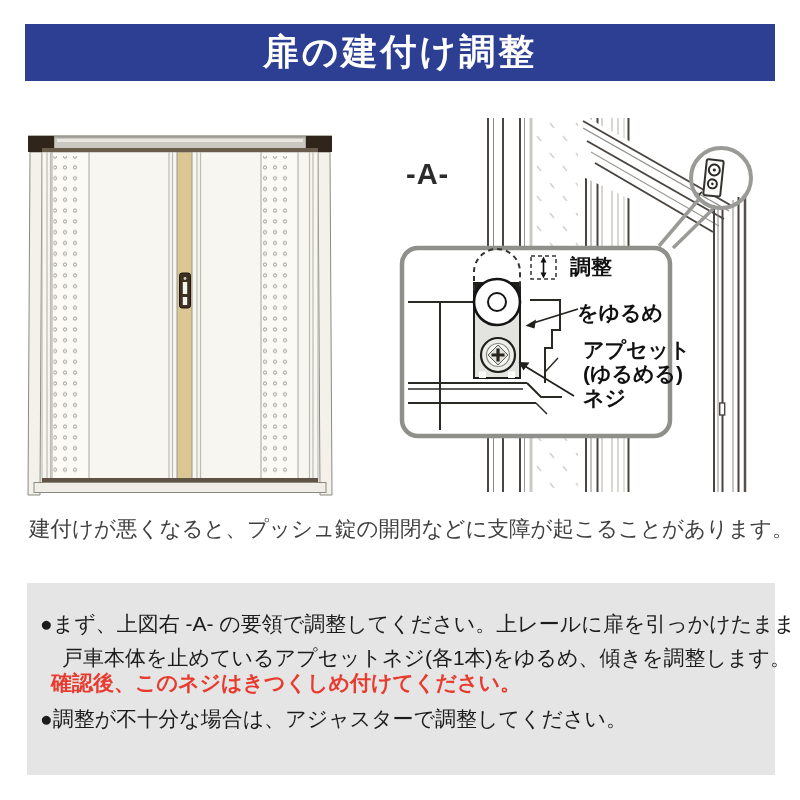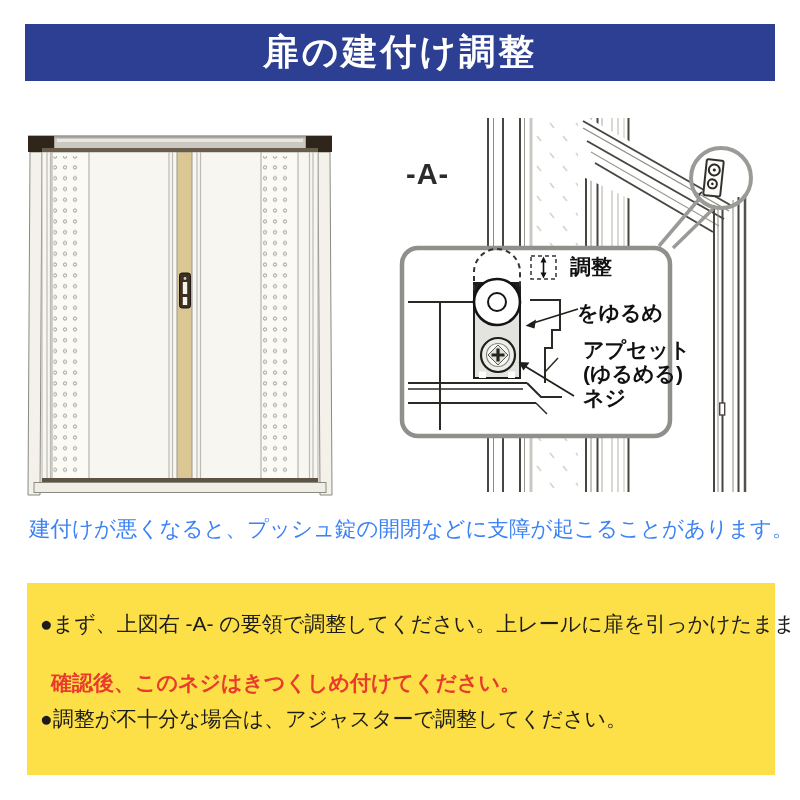--- a/index.html
+++ b/index.html
@@ -8,21 +8,21 @@
   .header-bar{position:absolute;left:25px;top:24px;width:750px;height:57px;
         display:flex;align-items:center;justify-content:center;background:#2c3f92;}
   .header-title{font-size:36px;font-weight:700;letter-spacing:3px;color:#ffffff;}
   .fig-svg{position:absolute;left:0;top:100px;width:800px;height:410px;}
   .label-a{position:absolute;left:406px;top:158px;font-size:29px;font-weight:600;
         color:#2b2b2b;letter-spacing:1px;}
   .callout-label{position:absolute;font-size:21px;font-weight:700;color:#111;white-space:nowrap;}
   .lbl-adjust{left:570px;top:253px;}
   .lbl-roller{left:577px;top:299px;}
   .lbl-screw{left:556px;top:338px;width:130px;text-align:left;line-height:24px;white-space:normal;margin-left:27px;}
-  .intro{position:absolute;left:29px;top:515px;font-size:21.5px;line-height:28px;color:#3b82f6;}
+  .intro{position:absolute;left:29px;top:515px;font-size:21.5px;line-height:28px;color:#404040;}
   .notes-box{position:absolute;left:27px;top:583px;width:748px;height:192px;background:#e3f1fa;}
   .note-line{position:absolute;font-size:21px;color:#1c1c1c;white-space:nowrap;}
   .n1{left:13px;top:27px;}
   .n2{left:35px;top:61px;}
   .n3{left:24px;top:86px;font-weight:600;color:#e83a2d;}
   .n4{left:13px;top:122px;}
 </style>
 </head>
 <body>
 
@@ -181,19 +181,20 @@
   <div class="callout-label lbl-screw">
     <div>アプセット</div>
     <div>(ゆるめる)</div>
     <div>ネジ</div>
   </div>
 
   <div class="intro">
     <div>建付けが悪くなると、プッシュ錠の開閉などに支障が起こることがあります。</div>
   </div>
 
-  <div class="notes-box" style="background-color: #fde047;">
+  <div class="notes-box" style="background-color: #e5e5e5;">
     <div class="note-line n1">●まず、上図右 -A- の要領で調整してください。上レールに扉を引っかけたまま</div>
+    <div class="note-line n2">戸車本体を止めているアプセットネジ(各1本)をゆるめ、傾きを調整します。</div>
     <div class="note-line n3" style="color: rgb(232, 58, 45);">確認後、このネジはきつくしめ付けてください。</div>
     <div class="note-line n4">●調整が不十分な場合は、アジャスターで調整してください。</div>
   </div>
 
 </div>
 
 </body></html>

